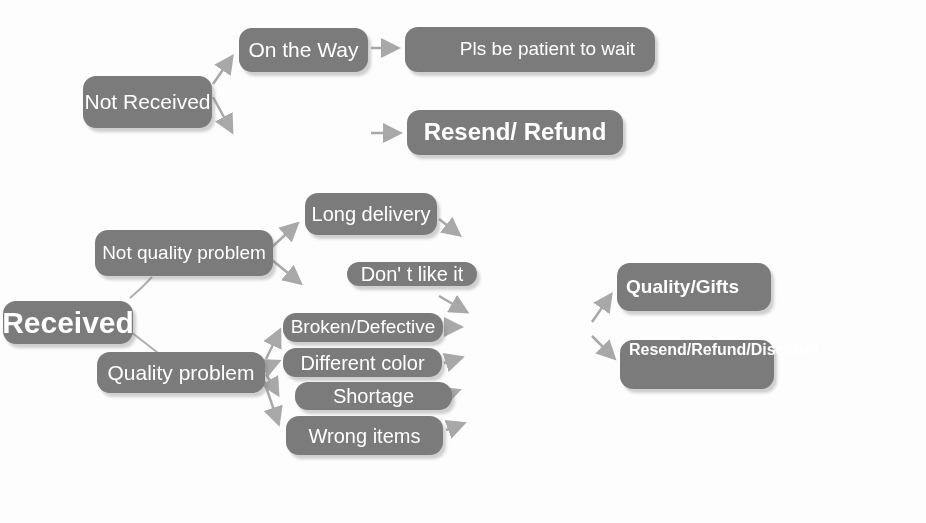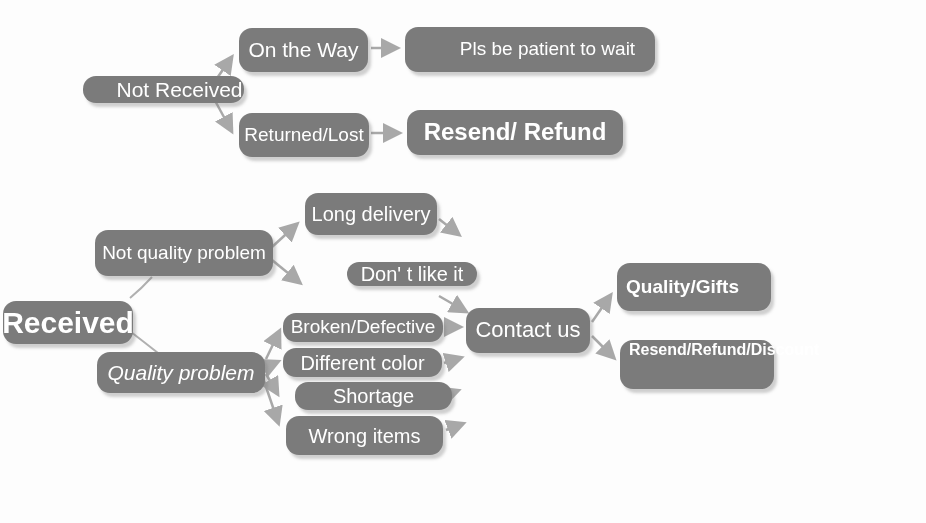--- a/index.html
+++ b/index.html
@@ -36,30 +36,30 @@
     white-space:nowrap;
     box-shadow:3px 4px 3px rgba(120,120,120,0.35);
     border-radius:13px;
     line-height:1.1;
   }
   .node.left-align{
     justify-content:flex-start;
     padding-left:9px;
   }
   
-  .n-not-received    {left:83px;  top:76px;  width:129px; height:27px; font-size:21px;padding-left:32px;}
+  .n-not-received    {left:83px;  top:76px;  width:129px; height:52px; font-size:21px;}
   .n-on-the-way      {left:239px; top:28px;  width:129px; height:44px; font-size:21px;}
   .n-pls-wait        {left:405px; top:27px;  width:215px; height:45px; font-size:19px;padding-left:35px;}
   .n-returned-lost   {left:239px; top:113px; width:130px; height:44px; font-size:19px;}
   .n-resend-refund   {left:407px; top:110px; width:216px; height:45px; font-size:24px; font-weight:600;}
   .n-received        {left:3px;   top:293px; width:130px; height:43px; font-size:30px; font-weight:600;margin-top:8px;}
   .n-not-quality     {left:95px;  top:230px; width:178px; height:46px; font-size:19px;}
   .n-long-delivery   {left:305px; top:193px; width:132px; height:42px; font-size:20px;}
   .n-dont-like       {left:307px; top:262px; width:130px; height:24px; font-size:20px;margin-left:40px;}
-  .n-quality-problem {left:97px;  top:352px; width:168px; height:41px; font-size:21px;font-style:italic;}
+  .n-quality-problem {left:97px;  top:352px; width:168px; height:41px; font-size:21px;}
   .n-broken          {left:283px; top:313px; width:160px; height:29px; font-size:19px;}
   .n-different-color {left:283px; top:348px; width:159px; height:29px; font-size:20px;}
   .n-shortage        {left:283px; top:382px; width:157px; height:28px; font-size:20px;margin-left:12px;}
   .n-wrong-items     {left:286px; top:416px; width:157px; height:39px; font-size:20px;}
   .n-contact-us      {left:466px; top:308px; width:124px; height:45px; font-size:22px;}
   .n-discount-gifts  {left:617px; top:263px; width:145px; height:48px; font-size:19px; font-weight:600;}
   .n-resend-discount {left:620px; top:340px; width:145px; height:49px; font-size:16px; font-weight:600;
                       flex-direction:row; align-items:flex-start; justify-content:center; line-height:1.2;}
 </style>
 </head>
@@ -97,31 +97,29 @@
     <line x1="443" y1="396" x2="457" y2="391" stroke="#a8a8a8" stroke-width="2.5" marker-end="url(#ah)"></line>
     <line x1="446" y1="430" x2="462" y2="424" stroke="#a8a8a8" stroke-width="2.5" marker-end="url(#ah)"></line>
 
     <line x1="592" y1="322" x2="610" y2="296" stroke="#a8a8a8" stroke-width="2.5" marker-end="url(#ah)"></line>
     <line x1="592" y1="336" x2="613" y2="357" stroke="#a8a8a8" stroke-width="2.5" marker-end="url(#ah)"></line>
   </svg>
 
   <div class="node n-not-received">Not Received</div>
   <div class="node n-on-the-way">On the Way</div>
   <div class="node n-pls-wait">Pls be patient to wait</div>
-  <div class="node n-returned-lost">Returned/Lost</div>
   <div class="node n-resend-refund">Resend/ Refund</div>
   <div class="node n-received">Received</div>
   <div class="node n-not-quality">Not quality problem</div>
   <div class="node n-long-delivery">Long delivery</div>
   <div class="node n-dont-like">Don' t like it</div>
   <div class="node n-quality-problem">Quality problem</div>
   <div class="node n-broken">Broken/Defective</div>
   <div class="node n-different-color">Different color</div>
   <div class="node n-shortage">Shortage</div>
   <div class="node n-wrong-items">Wrong items</div>
-  <div class="node n-contact-us">Contact us</div>
   <div class="node n-discount-gifts left-align">Quality/Gifts</div>
   <div class="node n-resend-discount left-align">
     <span>Resend/Refund/</span>
     <span>Discount</span>
   </div>
 
 </div>
 
 </body></html>

